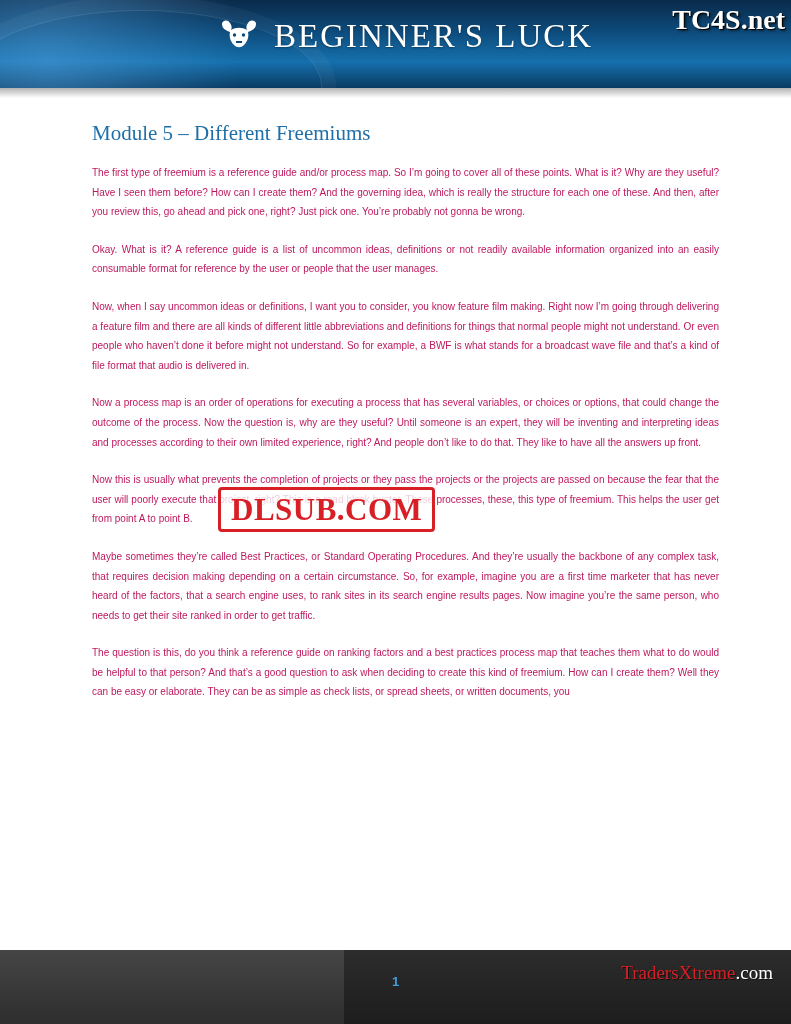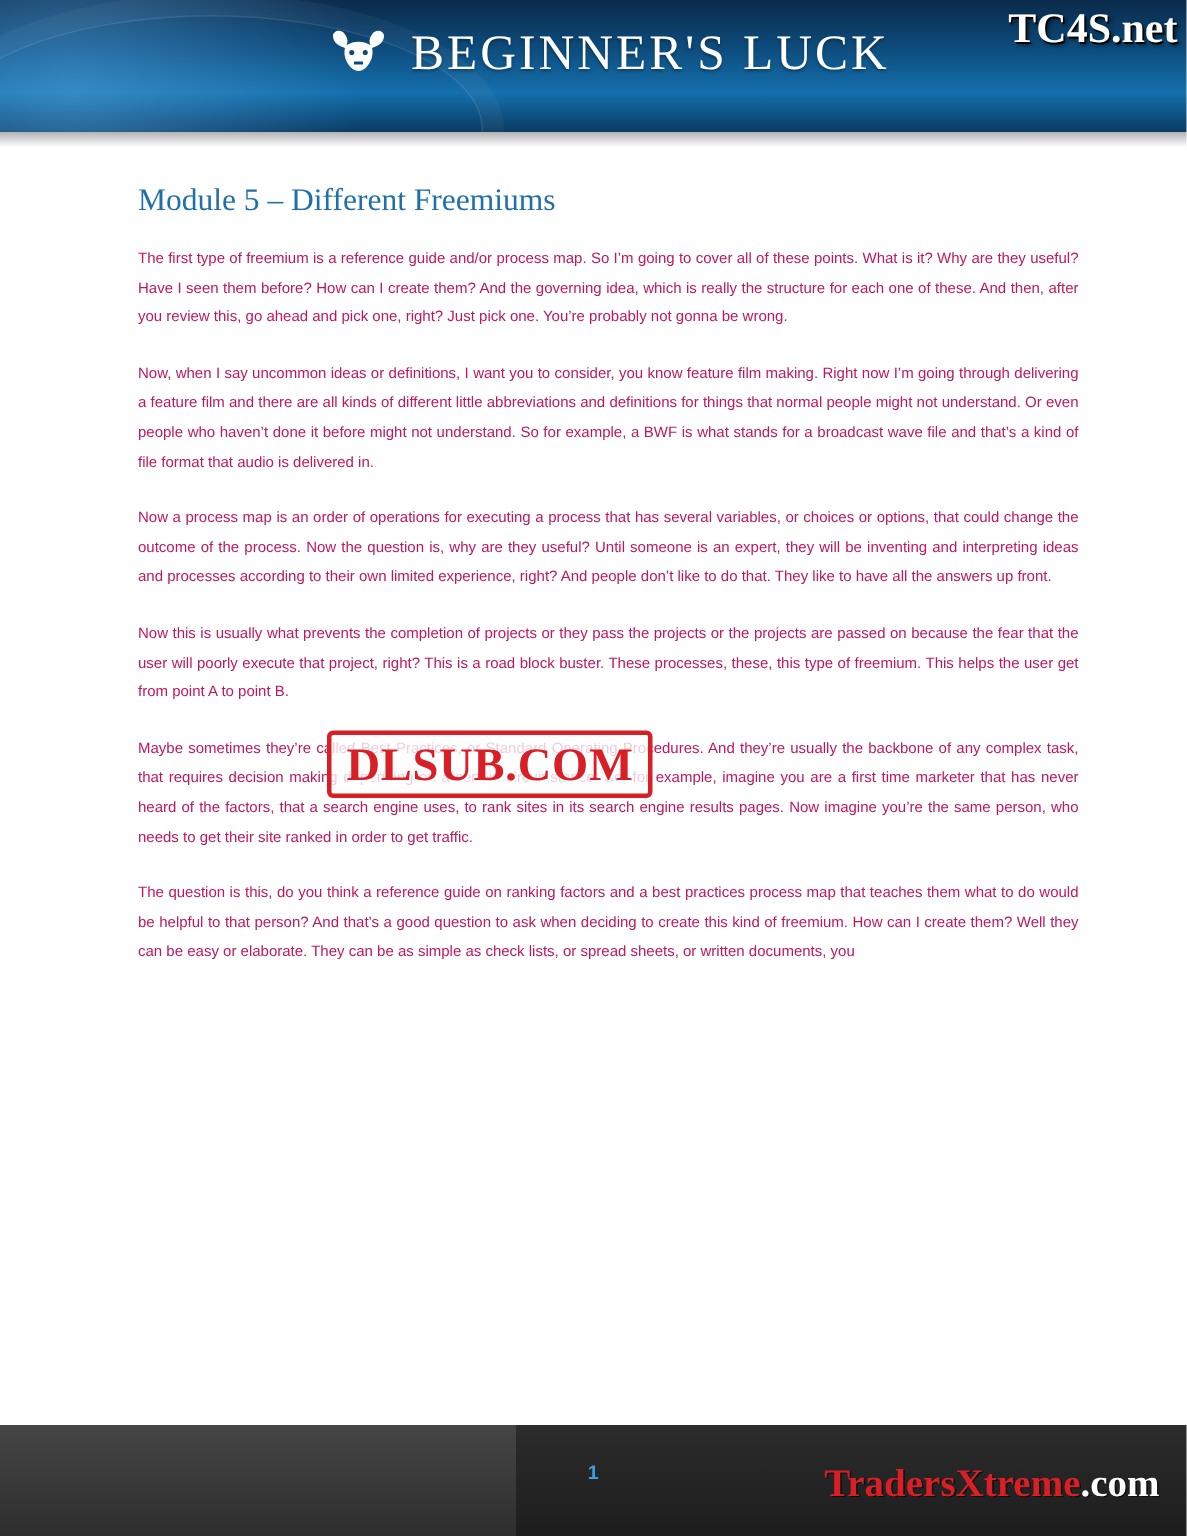--- a/index.html
+++ b/index.html
@@ -178,24 +178,24 @@
     top: 24px;
     text-align: center;
     color: #3d9fe0;
     font-family: "Liberation Sans", sans-serif;
     font-size: 13px;
     font-weight: bold;
   }
   .footer-brand {
     position: absolute;
     right: 18px;
-    top: 24px;
-    font-family: "Liberation Serif", serif;
-    font-size: 26px;
-    font-weight: bold;
+    top: 12px;
+    font-family: "Liberation Serif", serif;
+    font-size: 19px;
+    font-weight: normal;
     color: #d81f26;
     letter-spacing: 0px;
     white-space: nowrap;
     text-shadow: 1px 1px 0 rgba(0,0,0,0.6);
   }
   .footer-brand .dotcom {
     color: #ffffff;
   }
 </style>
 </head>
@@ -220,20 +220,21 @@
     </div>
   </div>
   <div class="header-shadow"></div>
 
   <div class="content">
     <h1 class="doc-title">
       <span>Module 5 – Different Freemiums</span>
     </h1>
 
     <p class="para">The first type of freemium is a reference guide and/or process map. So I’m going to cover all of these points. What is it? Why are they useful? Have I seen them before? How can I create them? And the governing idea, which is really the structure for each one of these. And then, after you review this, go ahead and pick one, right? Just pick one. You’re probably not gonna be wrong.</p>
+    <p class="para">Okay. What is it? A reference guide is a list of uncommon ideas, definitions or not readily available information organized into an easily consumable format for reference by the user or people that the user manages.</p>
     <p class="para">Now, when I say uncommon ideas or definitions, I want you to consider, you know feature film making. Right now I’m going through delivering a feature film and there are all kinds of different little abbreviations and definitions for things that normal people might not understand. Or even people who haven’t done it before might not understand. So for example, a BWF is what stands for a broadcast wave file and that’s a kind of file format that audio is delivered in.</p>
     <p class="para">Now a process map is an order of operations for executing a process that has several variables, or choices or options, that could change the outcome of the process. Now the question is, why are they useful?  Until someone is an expert, they will be inventing and interpreting ideas and processes according to their own limited experience, right? And people don’t like to do that. They like to have all the answers up front.</p>
     <p class="para">Now this is usually what prevents the completion of projects or they pass the projects or the projects are passed on because the fear that the user will poorly execute that project, right? This is a road block buster. These processes, these, this type of freemium. This helps the user get from point A to point B.</p>
     <p class="para">Maybe sometimes they’re called Best Practices, or Standard Operating Procedures. And they’re usually the backbone of any complex task, that requires decision making depending on a certain circumstance. So, for example, imagine you are a first time marketer that has never heard of the factors, that a search engine uses, to rank sites in its search engine results pages. Now imagine you’re the same person, who needs to get their site ranked in order to get traffic.</p>
     <p class="para">The question is this, do you think a reference guide on ranking factors and a best practices process map that teaches them what to do would be helpful to that person? And that’s a good question to ask when deciding to create this kind of freemium. How can I create them? Well they can be easy or elaborate. They can be as simple as check lists, or spread sheets, or written documents, you</p>
   </div>
 
   <div class="watermark">
     <span class="watermark-text">DLSUB.COM</span>
   </div>

